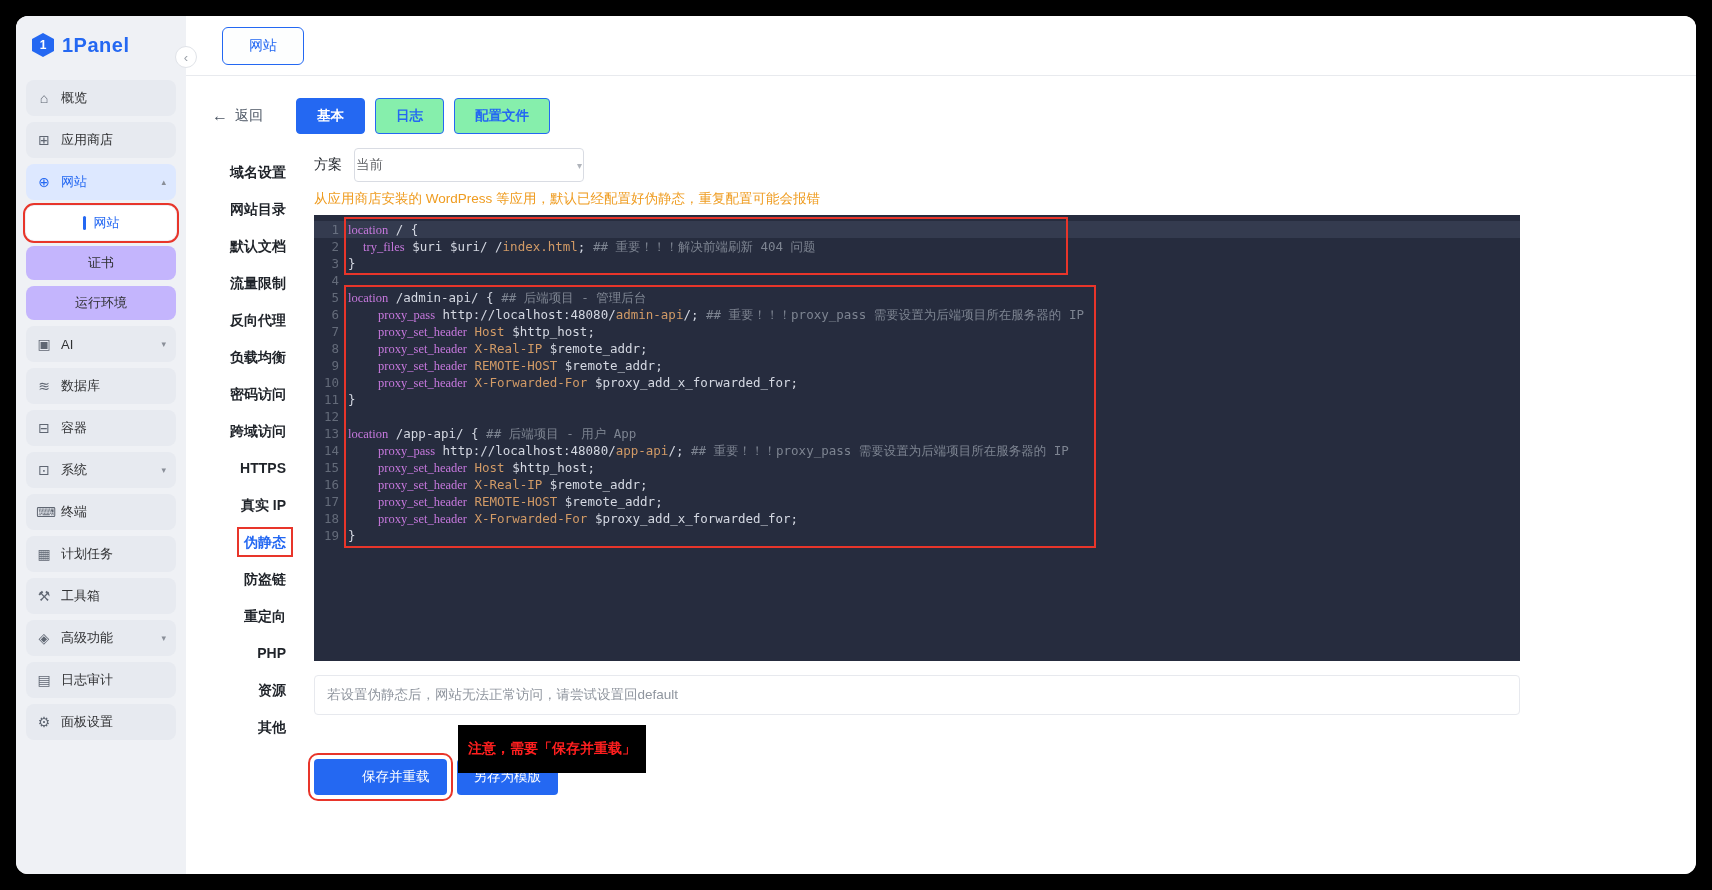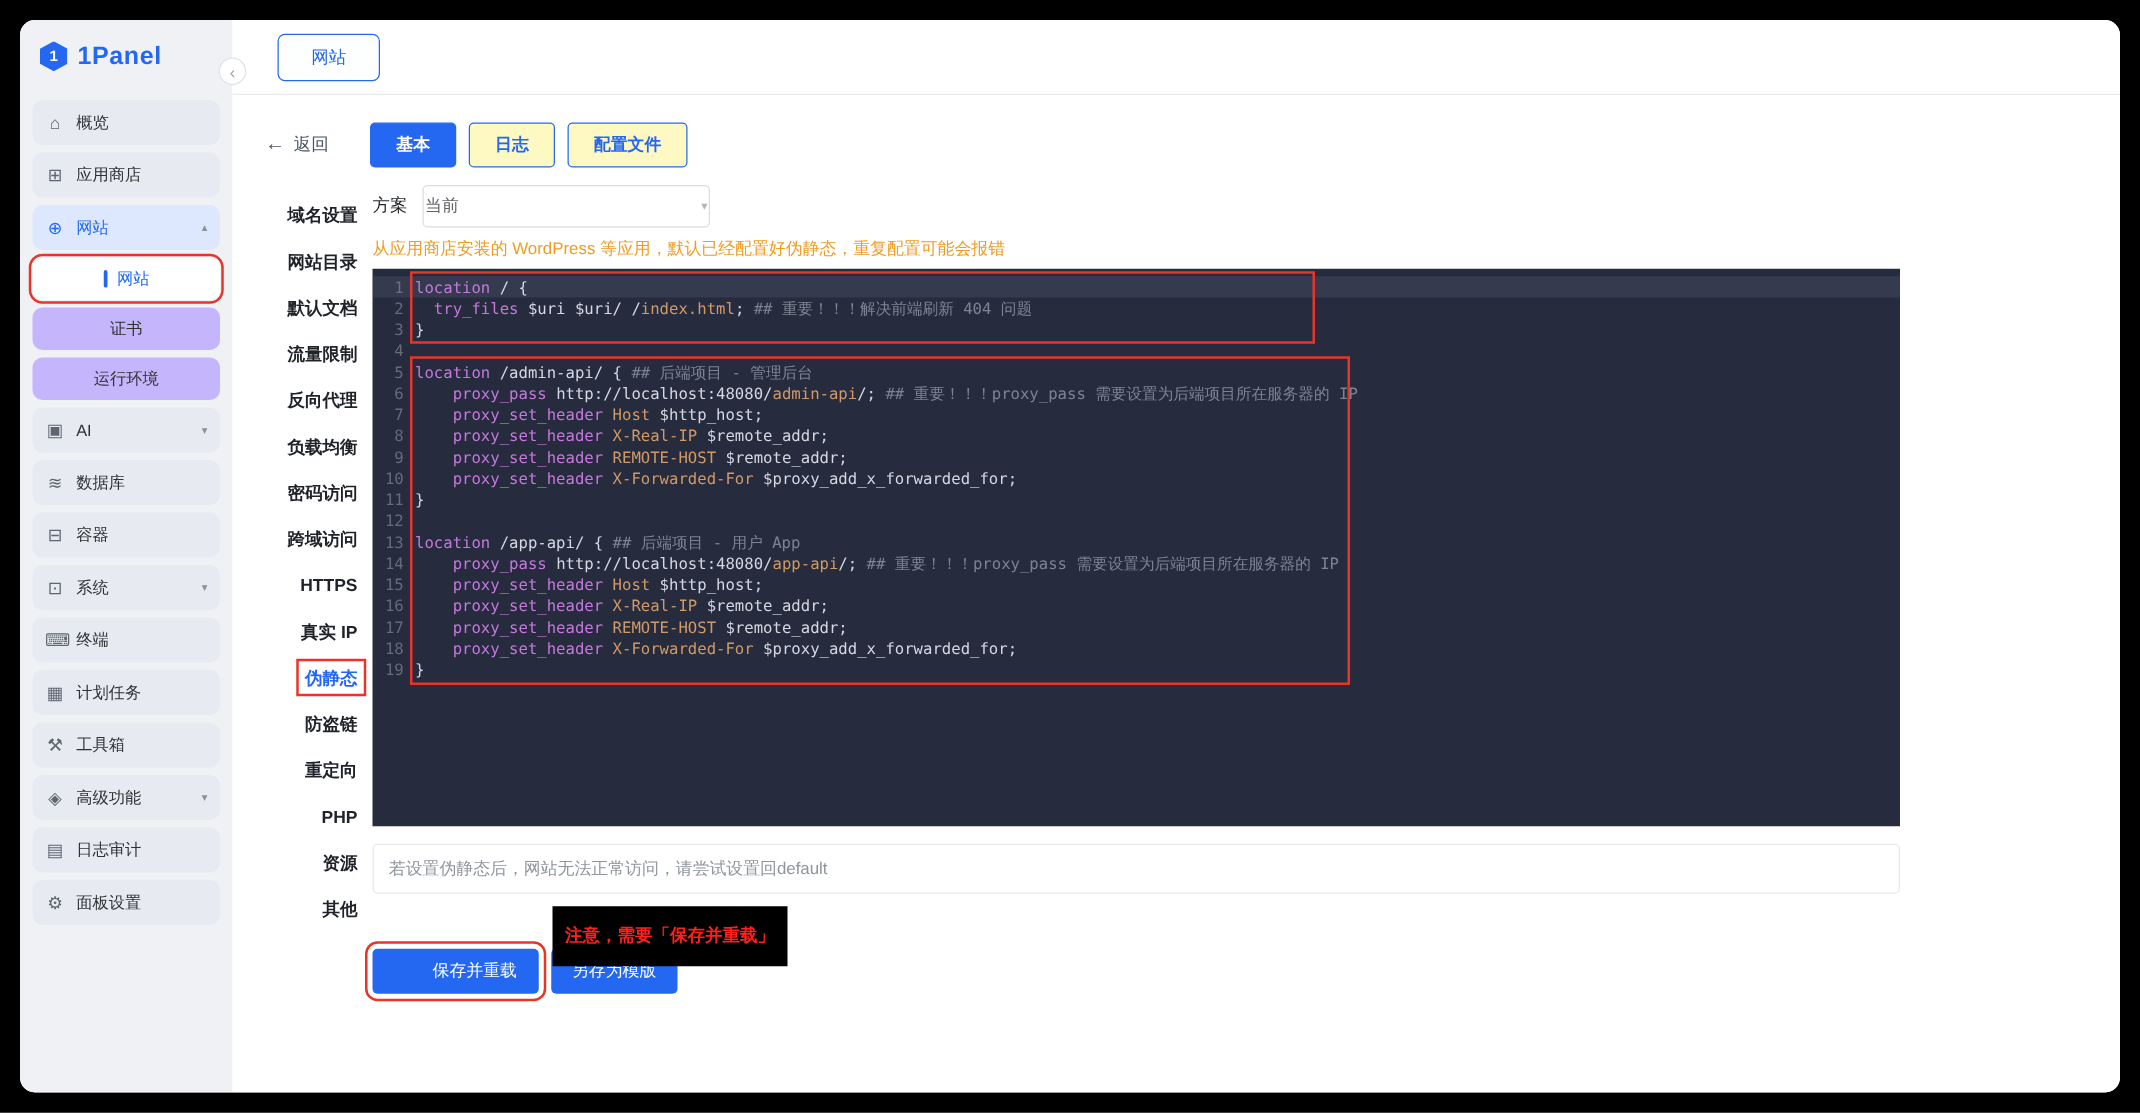--- a/index.html
+++ b/index.html
@@ -30,43 +30,43 @@
   .status-row { height:46px; display:flex; align-items:center; gap:14px; padding:0 24px; border-bottom:1px solid #edeff2; flex-shrink:0; }
   .ip-badge { background:#1ca65a; color:#fff; font-size:12.5px; padding:5px 11px; border-radius:4px; font-weight:600; }
   .status-pill { background:#e8f8ed; color:#3fc462; font-size:12.5px; padding:5px 15px; border-radius:12px; }
   .expire-pill { background:#f4f5f7; color:#85888e; border:1px solid #e6e8eb; font-size:12.5px; padding:5px 12px; border-radius:4px; }
 
   .content { flex:1; padding:22px 176px 0 26px; position:relative; overflow:hidden; }
   .content-header { display:flex; align-items:center; margin-bottom:14px; height:36px; }
   .back-btn { display:flex; align-items:center; gap:7px; color:#4b5563; font-size:14px; width:70px; cursor:pointer; }
   .back-arrow { font-size:16px; color:#4b5563; }
   .tabs { display:flex; gap:10px; margin-left:14px; }
-  .tab { border:1px solid #2468f2; color:#2468f2; background:#fef9c3; border-radius:4px; padding:8px 20px; font-size:13.5px; font-weight:600; cursor:pointer; }
+  .tab { border:1px solid #2468f2; color:#2468f2; background:#86efac; border-radius:4px; padding:8px 20px; font-size:13.5px; font-weight:600; cursor:pointer; }
   .tab.active { background:#2468f2; color:#fff; }
 
   .content-body { display:flex; }
-  .submenu { width:74px; margin-right:12px; padding-top:16px; flex-shrink:0; }
+  .submenu { width:74px; margin-right:28px; padding-top:16px; flex-shrink:0; }
   .submenu-item { text-align:right; font-size:14px; color:#1f2329; margin-bottom:21px; line-height:16px; font-weight:600; cursor:pointer; white-space:nowrap; }
   .submenu-item .lbl { display:inline-block; }
   .submenu-item.active { color:#2468f2; }
   .submenu-item.annotated .lbl { outline:2px solid #e8352a; outline-offset:5px; }
 
   .panel { flex:1; min-width:0; }
   .scheme-row { display:flex; align-items:center; gap:12px; margin-bottom:8px; height:34px; }
   .scheme-label { font-size:14px; color:#1f2329; }
   .select { width:230px; height:34px; border:1px solid #d9dce3; border-radius:4px; display:flex; align-items:center; justify-content:space-between; padding:0 1px; color:#606266; font-size:13.5px; background:#fff; cursor:pointer; }
   .select-chevron { color:#b0b4bb; font-size:10px; }
   .warning { color:#ef9c20; font-size:13.5px; margin:2px 0 7px; }
 
   .editor { position:relative; background:#262c3e; height:446px; display:flex; font-family:"DejaVu Sans Mono","Liberation Mono",monospace; font-size:12.5px; line-height:17px; padding-top:6px; overflow:hidden; cursor:text; }
   .gutter { width:34px; text-align:right; padding-right:9px; color:#646b7a; flex-shrink:0; }
   .gutter .ln { height:17px; }
   .code { flex:1; min-width:0; overflow:hidden; color:#d4d8e2; }
   .code-line { height:17px; white-space:pre; position:relative; z-index:2; }
-  .tk-k { color:#c678dd; }
+  .tk-k { color:#c678dd;font-family:Liberation Serif, serif; }
   .tk-s { color:#d19a66; }
   .tk-c { color:#7d8491; }
   .tk-p { color:#d4d8e2; }
   .line-highlight { position:absolute; left:0; right:0; top:6px; height:17px; background:rgba(130,140,170,.16); z-index:1; }
   .anno-box { position:absolute; border:2px solid #e8352a; z-index:5; pointer-events:none; }
   .anno-box.b1 { left:30px; top:2px; width:724px; height:58px; }
   .anno-box.b2 { left:30px; top:70px; width:752px; height:263px; }
 
   .hint-box { margin-top:14px; border:1px solid #e7e9ee; border-radius:4px; padding:10px 12px; color:#8f959e; font-size:13.5px; }
   .actions { margin-top:10px; position:relative; padding-top:34px; height:80px; }

